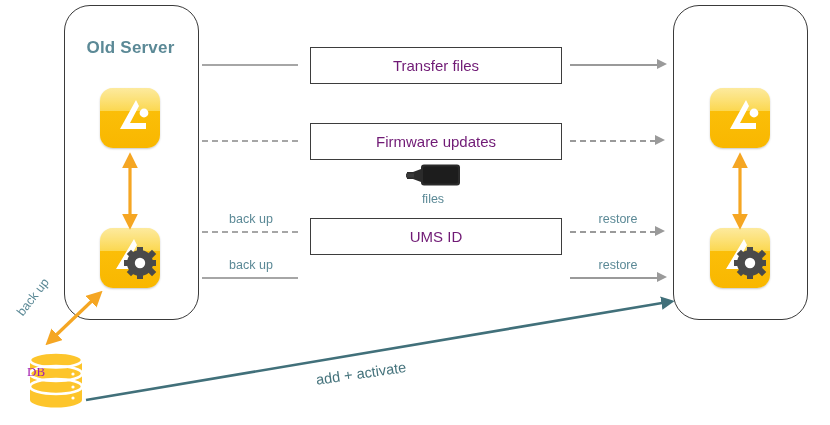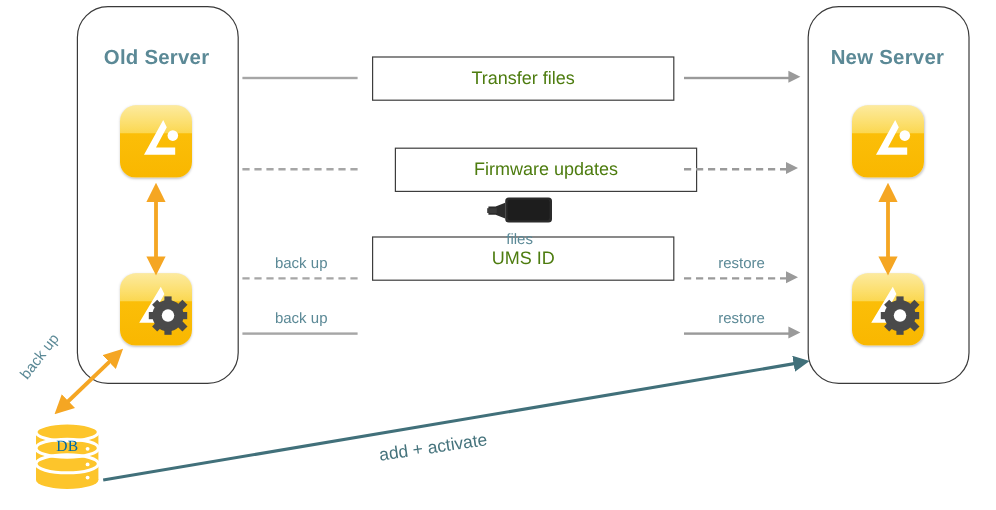--- a/index.html
+++ b/index.html
@@ -21,60 +21,59 @@
   .app-icon{position:absolute;width:60px;height:60px;border-radius:13px;
     background:linear-gradient(180deg,#fbd94e 0%,#fbd441 38%,#fbbe08 39%,#f9b700 100%);
     box-shadow:0 1px 2px rgba(0,0,0,.22);overflow:hidden;}
   .app-icon .gloss{position:absolute;left:0;top:0;width:100%;height:38%;
     background:linear-gradient(180deg,rgba(255,255,255,.45),rgba(255,255,255,.08));}
   .app-icon svg{position:absolute;left:0;top:0;}
 
   
   .mbox{position:absolute;left:310px;width:250px;height:35px;border:1.3px solid #3d3d3d;
     background:#fff;display:flex;align-items:center;justify-content:center;}
-  .mbox span{font-size:15px;color:#4d7c0f;}
+  .mbox span{font-size:15px;color:#701a75;}
 
   
   .hline{position:absolute;height:0;border-top:2.6px solid #a6a6a6;}
   .hline.dashed{border-top-style:dashed;border-top-width:2.6px;}
   .harrow{position:absolute;height:0;border-top:2.6px solid #9a9a9a;}
   .harrow.dashed{border-top-style:dashed;}
   .arrowhead{position:absolute;width:0;height:0;
     border-top:5.5px solid transparent;border-bottom:5.5px solid transparent;
     border-left:10px solid #9a9a9a;}
 
   .edge-label{position:absolute;font-size:12.5px;color:#5b8996;text-align:center;}
 
   
   #usb{position:absolute;left:405px;top:163px;width:56px;height:25px;}
   #usb-label{position:absolute;left:395px;top:192px;width:76px;text-align:center;
     font-size:12.5px;color:#5b8996;}
 
   
   #db{position:absolute;left:27px;top:352px;width:58px;height:56px;}
-  #db-text{position:absolute;left:27px;top:364px;width:58px;text-align:center;
-    font-size:13px;color:#0369a1;font-family:"Liberation Serif","DejaVu Serif",serif;}
+  #db-text{position:absolute;left:27px;top:364px;width:58px;
+    font-size:13px;color:#a21caf;font-family:"Liberation Serif","DejaVu Serif",serif;}
 
   .rot-label{position:absolute;font-size:12.5px;color:#5b8996;white-space:nowrap;}
   #backup-db{left:14px;top:310px;transform:rotate(-52deg);transform-origin:left top;}
   #addactivate{left:315px;top:372px;transform:rotate(-8.2deg);transform-origin:left top;
     font-size:14.5px;color:#45737c;}
 
   svg.overlay{position:absolute;left:0;top:0;width:830px;height:425px;pointer-events:none;}
 </style>
 </head>
 <body>
 
 <div id="stage">
 
   <div class="panel" id="panel-old"></div>
   <div class="panel" id="panel-new"></div>
 
   <div class="panel-title" id="title-old">Old Server</div>
-  <div class="panel-title" id="title-new">New Server</div>
 
   <div class="app-icon" style="left:100px;top:88px;">
     <div class="gloss"></div>
     <svg width="60" height="60" viewBox="0 0 60 60">
       <path d="M36 12 L20 41 L46 41 L46 35 L30 35 L39 18 Z" fill="#ffffff"></path>
       <circle cx="44" cy="25" r="4.4" fill="#ffffff"></circle>
     </svg>
   </div>
   <div class="app-icon" style="left:100px;top:228px;">
     <div class="gloss"></div>
@@ -117,24 +116,24 @@
         <rect x="28" y="41" width="6" height="6" transform="rotate(45 31 44)"></rect>
         <rect x="49" y="41" width="6" height="6" transform="rotate(-45 52 44)"></rect>
       </g>
       <circle cx="40" cy="35" r="5.2" fill="#ffffff"></circle>
     </svg>
   </div>
 
   <div class="mbox" style="top:47px;">
     <span>Transfer files</span>
   </div>
-  <div class="mbox" style="top:123px;margin-left:19px;">
+  <div class="mbox" style="top:123px;">
     <span>Firmware updates</span>
   </div>
-  <div class="mbox" style="top:197px;">
+  <div class="mbox" style="top:218px;">
     <span>UMS ID</span>
   </div>
 
   <div class="hline" style="left:202px;top:64px;width:96px;"></div>
   <div class="hline dashed" style="left:202px;top:140px;width:96px;"></div>
   <div class="hline dashed" style="left:202px;top:231px;width:96px;"></div>
   <div class="hline" style="left:202px;top:277px;width:96px;"></div>
 
   <div class="edge-label" style="left:205px;top:212px;width:92px;">back up</div>
   <div class="edge-label" style="left:205px;top:258px;width:92px;">back up</div>

